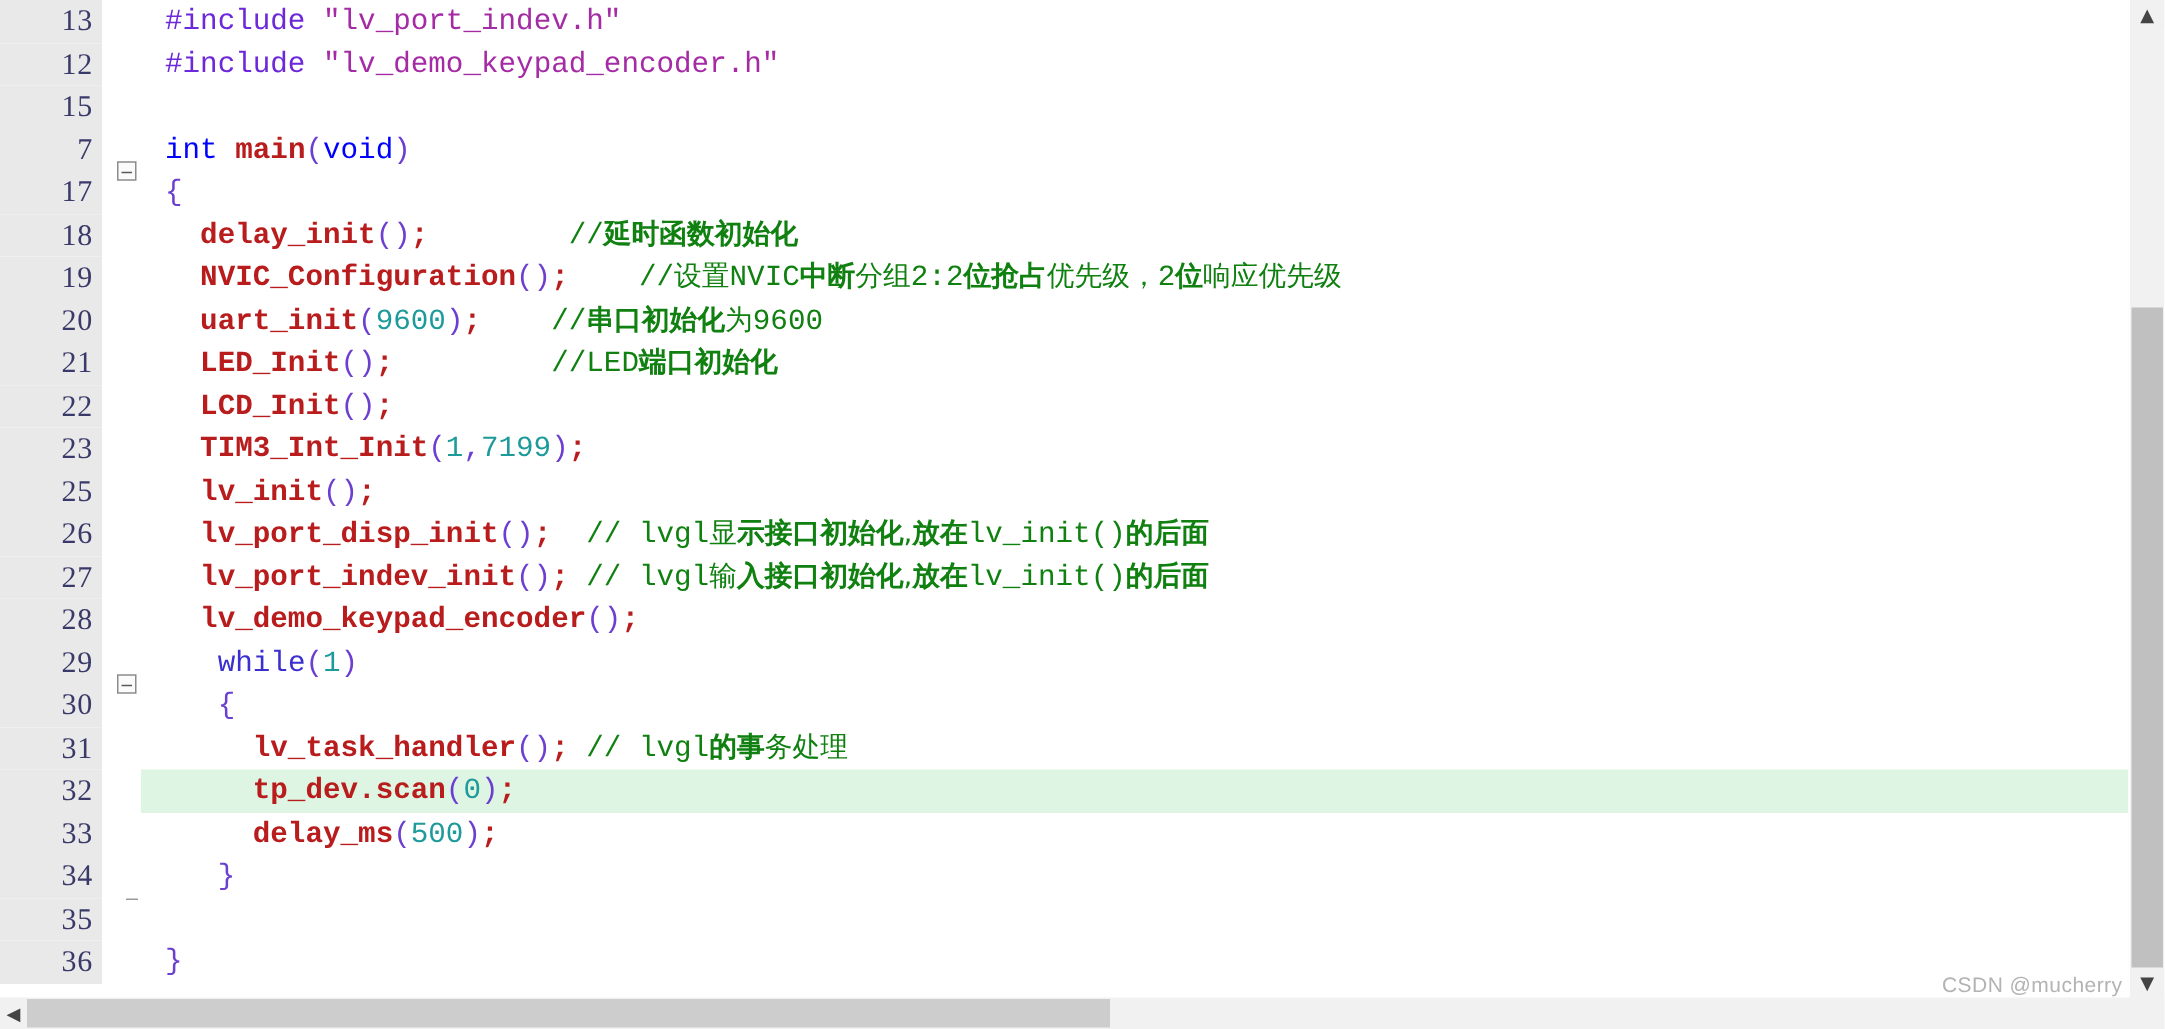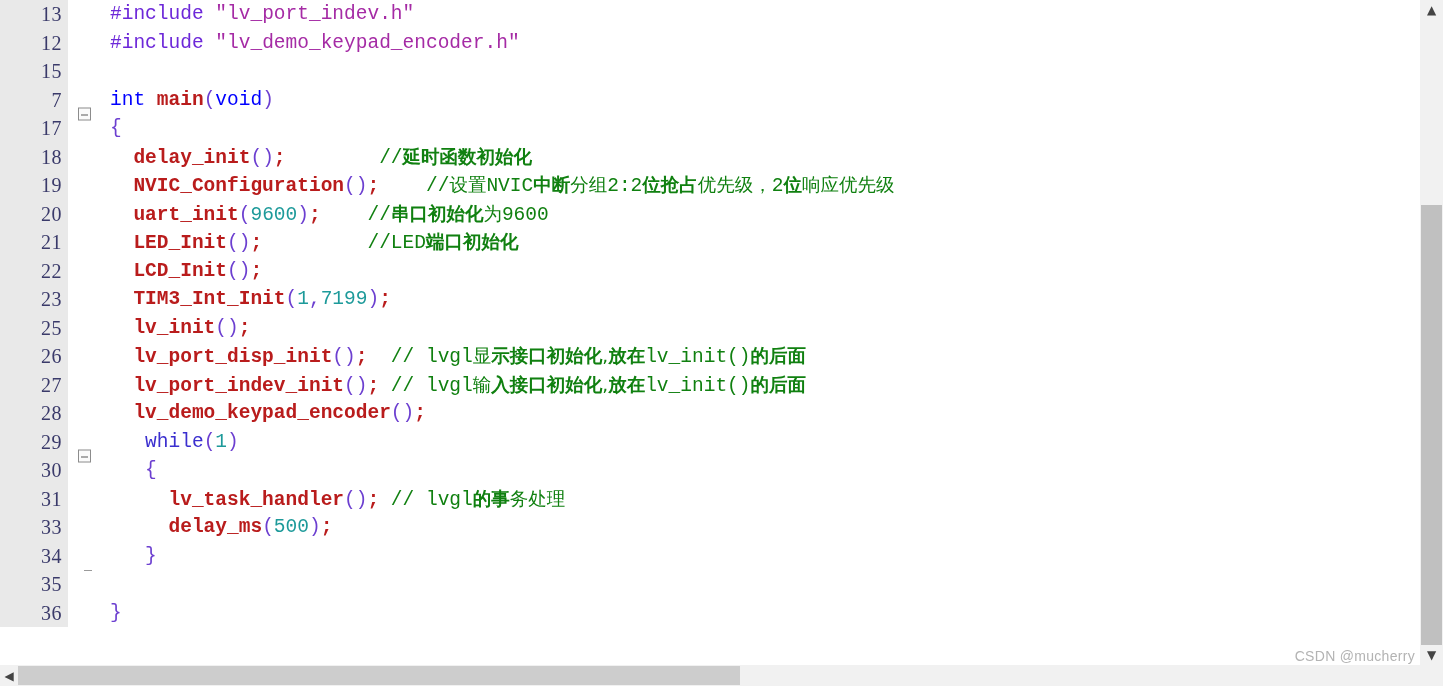--- a/index.html
+++ b/index.html
@@ -268,20 +268,21 @@
         <div class="code-line"><div class="gutter-num">21</div><div class="fold-col"><div class="fold-line"></div></div><div class="code-text"><span class="tok-plain">  LED_Init</span><span class="tok-punc">()</span><span class="tok-plain">;</span><span class="tok-plain">         </span><span class="tok-cmt">//LED</span><span class="tok-cmt cjk">端口初始化</span></div></div>
         <div class="code-line"><div class="gutter-num">22</div><div class="fold-col"><div class="fold-line"></div></div><div class="code-text"><span class="tok-plain">  LCD_Init</span><span class="tok-punc">()</span><span class="tok-plain">;</span></div></div>
         <div class="code-line"><div class="gutter-num">23</div><div class="fold-col"><div class="fold-line"></div></div><div class="code-text"><span class="tok-plain">  TIM3_Int_Init</span><span class="tok-punc">(</span><span class="tok-num">1</span><span class="tok-punc">,</span><span class="tok-num">7199</span><span class="tok-punc">)</span><span class="tok-plain">;</span></div></div>
         <div class="code-line"><div class="gutter-num">25</div><div class="fold-col"><div class="fold-line"></div></div><div class="code-text"><span class="tok-plain">  lv_init</span><span class="tok-punc">()</span><span class="tok-plain">;</span></div></div>
         <div class="code-line"><div class="gutter-num">26</div><div class="fold-col"><div class="fold-line"></div></div><div class="code-text"><span class="tok-plain">  lv_port_disp_init</span><span class="tok-punc">()</span><span class="tok-plain">;</span><span class="tok-plain">  </span><span class="tok-cmt">// lvgl</span><span class="tok-cmt cjk-light">显</span><span class="tok-cmt cjk">示接口初始化</span><span class="tok-cmt cjk-light">,</span><span class="tok-cmt cjk">放在</span><span class="tok-cmt">lv_init()</span><span class="tok-cmt cjk">的后面</span></div></div>
         <div class="code-line"><div class="gutter-num">27</div><div class="fold-col"><div class="fold-line"></div></div><div class="code-text"><span class="tok-plain">  lv_port_indev_init</span><span class="tok-punc">()</span><span class="tok-plain">;</span><span class="tok-plain"> </span><span class="tok-cmt">// lvgl</span><span class="tok-cmt cjk-light">输</span><span class="tok-cmt cjk">入接口初始化</span><span class="tok-cmt cjk-light">,</span><span class="tok-cmt cjk">放在</span><span class="tok-cmt">lv_init()</span><span class="tok-cmt cjk">的后面</span></div></div>
         <div class="code-line"><div class="gutter-num">28</div><div class="fold-col"><div class="fold-line"></div></div><div class="code-text"><span class="tok-plain">  lv_demo_keypad_encoder</span><span class="tok-punc">()</span><span class="tok-plain">;</span></div></div>
         <div class="code-line"><div class="gutter-num">29</div><div class="fold-col"><div class="fold-line"></div></div><div class="code-text"><span class="tok-plain">   </span><span class="tok-kw2">while</span><span class="tok-punc">(</span><span class="tok-num">1</span><span class="tok-punc">)</span></div></div>
         <div class="code-line"><div class="gutter-num">30</div><div class="fold-col"><div class="fold-line from-mid"></div><div class="fold-box"></div></div><div class="code-text"><span class="tok-plain">   </span><span class="tok-punc">{</span></div></div>
         <div class="code-line"><div class="gutter-num">31</div><div class="fold-col"><div class="fold-line"></div></div><div class="code-text"><span class="tok-plain">     lv_task_handler</span><span class="tok-punc">()</span><span class="tok-plain">; </span><span class="tok-cmt">// lvgl</span><span class="tok-cmt cjk">的事</span><span class="tok-cmt cjk-light">务处理</span></div></div>
+        <div class="code-line highlighted"><div class="gutter-num">32</div><div class="fold-col"><div class="fold-line"></div></div><div class="code-text"><span class="tok-plain">     tp_dev.scan</span><span class="tok-punc">(</span><span class="tok-num">0</span><span class="tok-punc">)</span><span class="tok-plain">;</span></div></div>
         <div class="code-line"><div class="gutter-num">33</div><div class="fold-col"><div class="fold-line"></div></div><div class="code-text"><span class="tok-plain">     delay_ms</span><span class="tok-punc">(</span><span class="tok-num">500</span><span class="tok-punc">)</span><span class="tok-plain">;</span></div></div>
         <div class="code-line"><div class="gutter-num">34</div><div class="fold-col"><div class="fold-line"></div></div><div class="code-text"><span class="tok-plain">   </span><span class="tok-punc">}</span></div></div>
         <div class="code-line"><div class="gutter-num">35</div><div class="fold-col"><div class="fold-line to-mid"></div><div class="fold-endtick"></div></div><div class="code-text">&nbsp;</div></div>
         <div class="code-line"><div class="gutter-num">36</div><div class="fold-col"></div><div class="code-text"><span class="tok-punc">}</span></div></div>
       </div>
   </div>
 
   <div class="vscrollbar">
     <div class="vscroll-up">
       <span class="arrow-glyph">▲</span>

